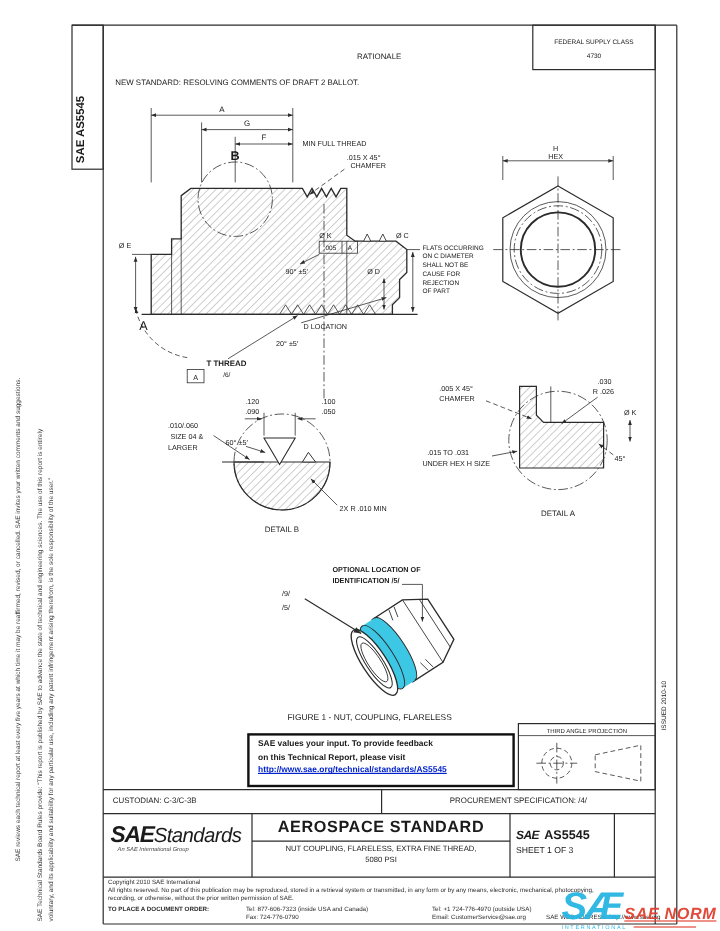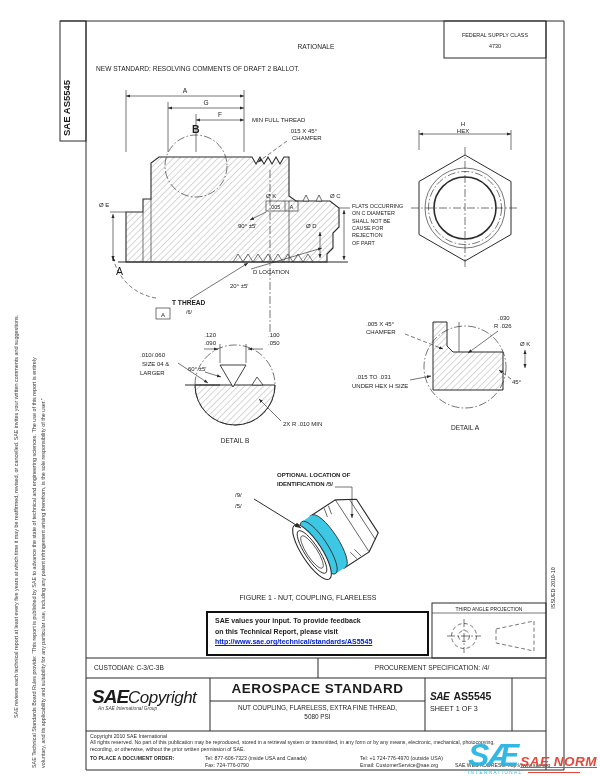--- a/index.html
+++ b/index.html
@@ -253,21 +253,21 @@
 <div class="fb">
   <div>SAE values your input. To provide feedback</div>
   <div>on this Technical Report, please visit</div>
   <div><a href="#">http://www.sae.org/technical/standards/AS5545</a></div>
 </div>
 
 <div class="cell" style="left:94px;top:664px;">CUSTODIAN: C-3/C-3B</div>
 <div class="cell" style="left:318px;top:664px;width:228px;text-align:center;">PROCUREMENT SPECIFICATION: /4/</div>
 
 <div class="brand">
-  <span class="sae">SAE</span><span class="aero">Copyright</span>
+  <span class="sae">SAE</span><span class="aero">Standards</span>
   <span class="tag">An SAE International Group</span>
 </div>
 <div class="heading">AEROSPACE STANDARD</div>
 <div class="subtt">
   <div>NUT COUPLING, FLARELESS, EXTRA FINE THREAD,</div>
   <div>5080 PSI</div>
 </div>
 <div class="docnum">
   <span class="sae">SAE</span>
   <span class="num">AS5545</span>

